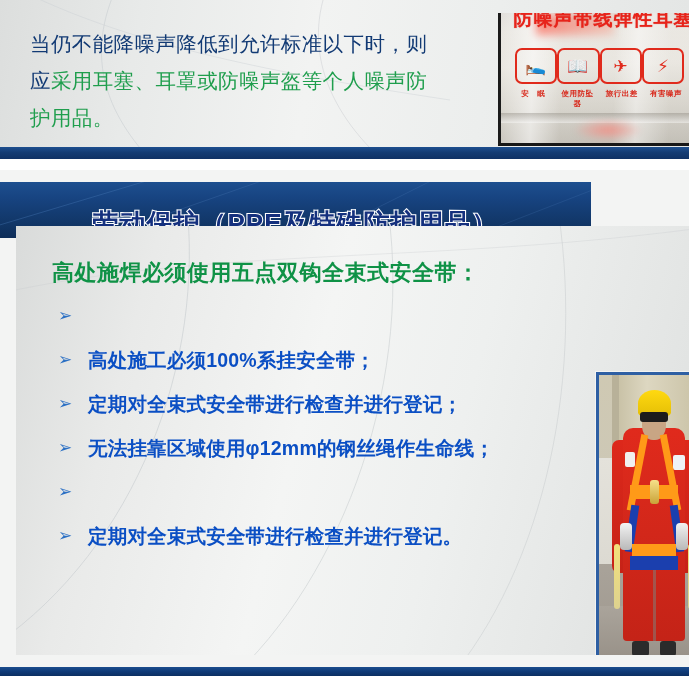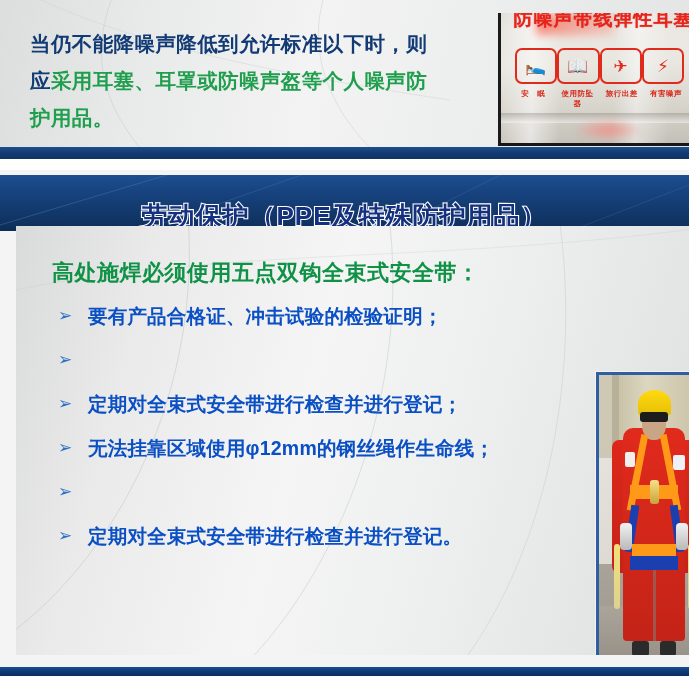--- a/index.html
+++ b/index.html
@@ -39,21 +39,21 @@
     height: 147px;
     background: linear-gradient(100deg, #dcdedd 0%, #e8eae9 20%, #f2f3f2 45%, #eceeed 70%, #e3e5e4 100%);
     overflow: hidden;
   }
   .top-text {
     position: absolute;
     left: 30px;
     top: 4px;
     width: 415px;
     font-size: 20.5px;
-    font-weight: bold;
+    font-weight: normal;
     line-height: 37px;
     letter-spacing: 0.4px;
     color: #123a74;
     white-space: normal;
   }
   .top-text .seg-green { color: #1f9e4d; }
 
   .earplug-photo {
     position: absolute;
     left: 458px;
@@ -148,22 +148,22 @@
     position: absolute;
     left: 0; top: 170px;
     width: 689px;
     height: 506px;
     overflow: hidden;
     background: #f3f4f3;
   }
 
   .header-band {
     position: absolute;
-    left: 0; top: 5px;
-    width: 689px;
+    left: 0; top: 12px;
+    width: 591px;
     height: 56px;
     background: linear-gradient(180deg, #1d4f8f 0%, #174380 30%, #113666 75%, #0d2d58 100%);
     overflow: hidden;
   }
   .header-band .hb-lines {
     position:absolute; inset:0;
   }
   .header-title {
     position: absolute;
     left: 0; right: 0; top: 7px;
@@ -437,24 +437,24 @@
           <path d="M610 470 C 690 360, 700 150, 680 -30" fill="none" stroke="#c6cacd" stroke-width="1" opacity=".45"></path>
           <path d="M-20 70 C 200 20, 420 40, 700 0" fill="none" stroke="#c6cacd" stroke-width=".8" opacity=".4"></path>
         </svg>
       </div>
 
       <h2 class="subtitle">高处施焊必须使用五点双钩全束式安全带：</h2>
 
       <ul class="bullet-list">
         <li class="bullet-item">
           <span class="bullet-icon">➢</span>
-          <span class="bullet-text">要有产品合格证、冲击试验的检验证明；</span>
         </li>
         <li class="bullet-item">
           <span class="bullet-icon">➢</span>
+          <span class="bullet-text">高处施工必须100%系挂安全带；</span>
         </li>
         <li class="bullet-item">
           <span class="bullet-icon">➢</span>
           <span class="bullet-text">定期对全束式安全带进行检查并进行登记；</span>
         </li>
         <li class="bullet-item">
           <span class="bullet-icon">➢</span>
           <span class="bullet-text">无法挂靠区域使用φ12mm的钢丝绳作生命线；</span>
         </li>
         <li class="bullet-item">

